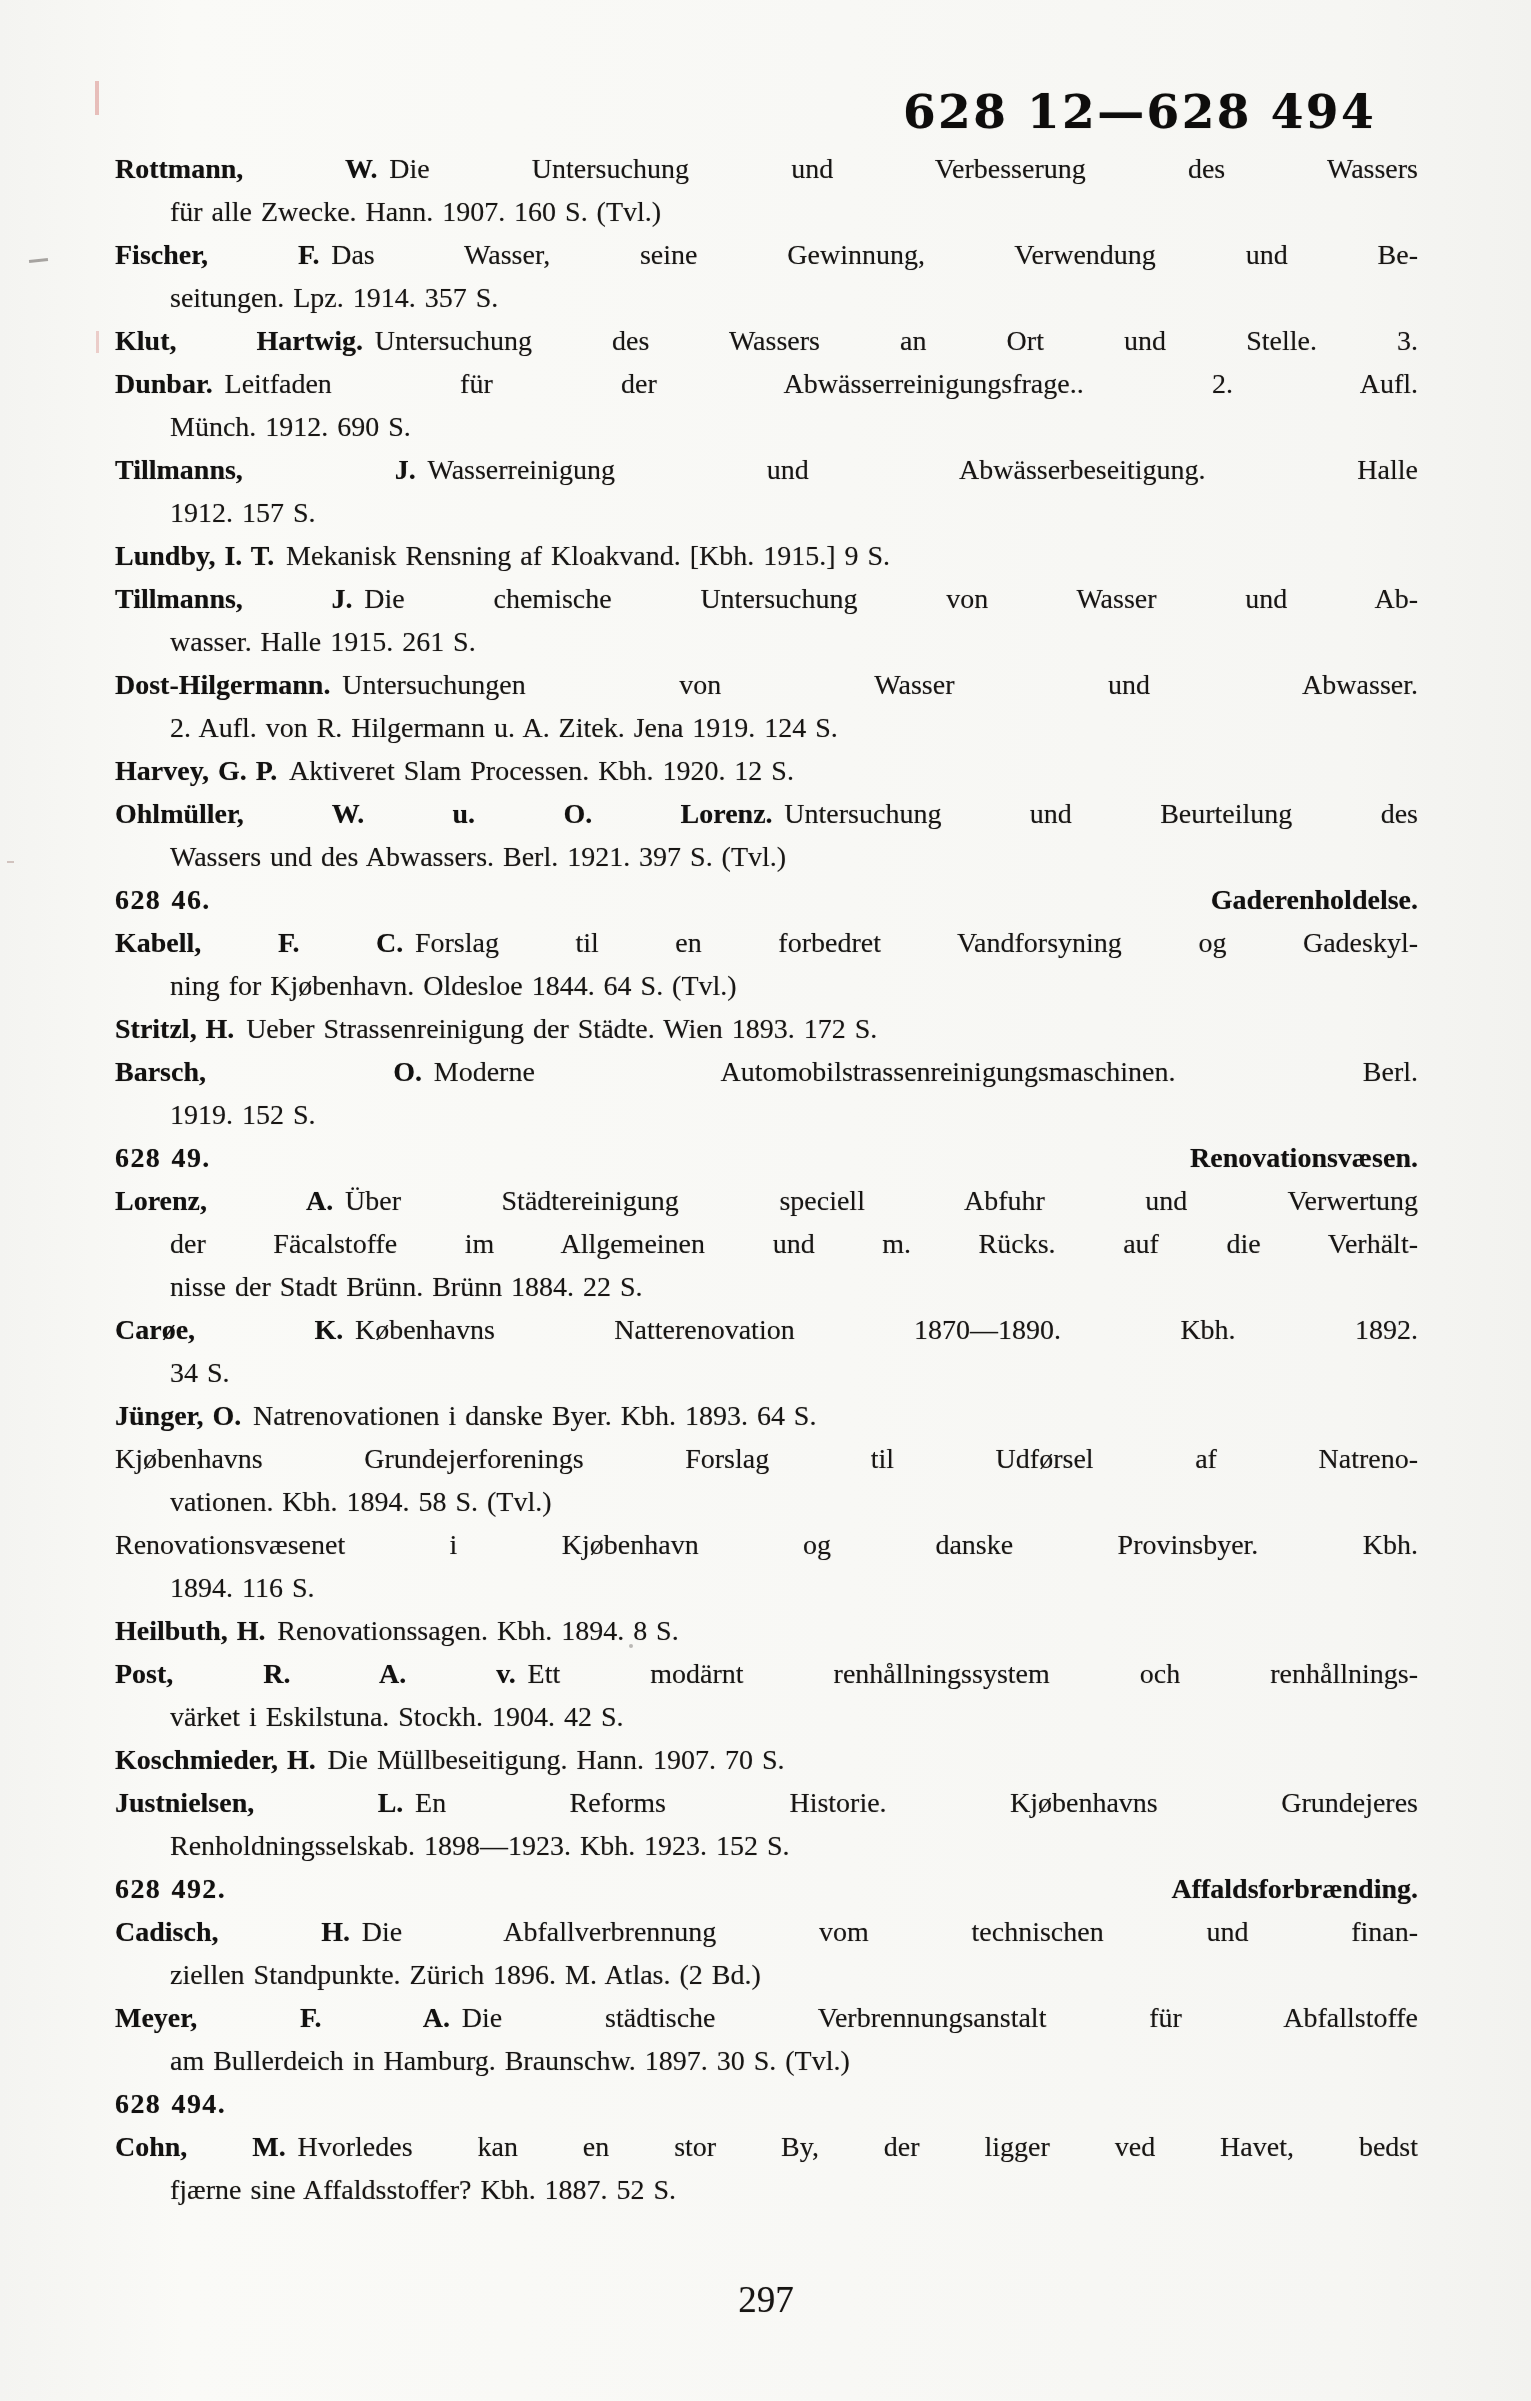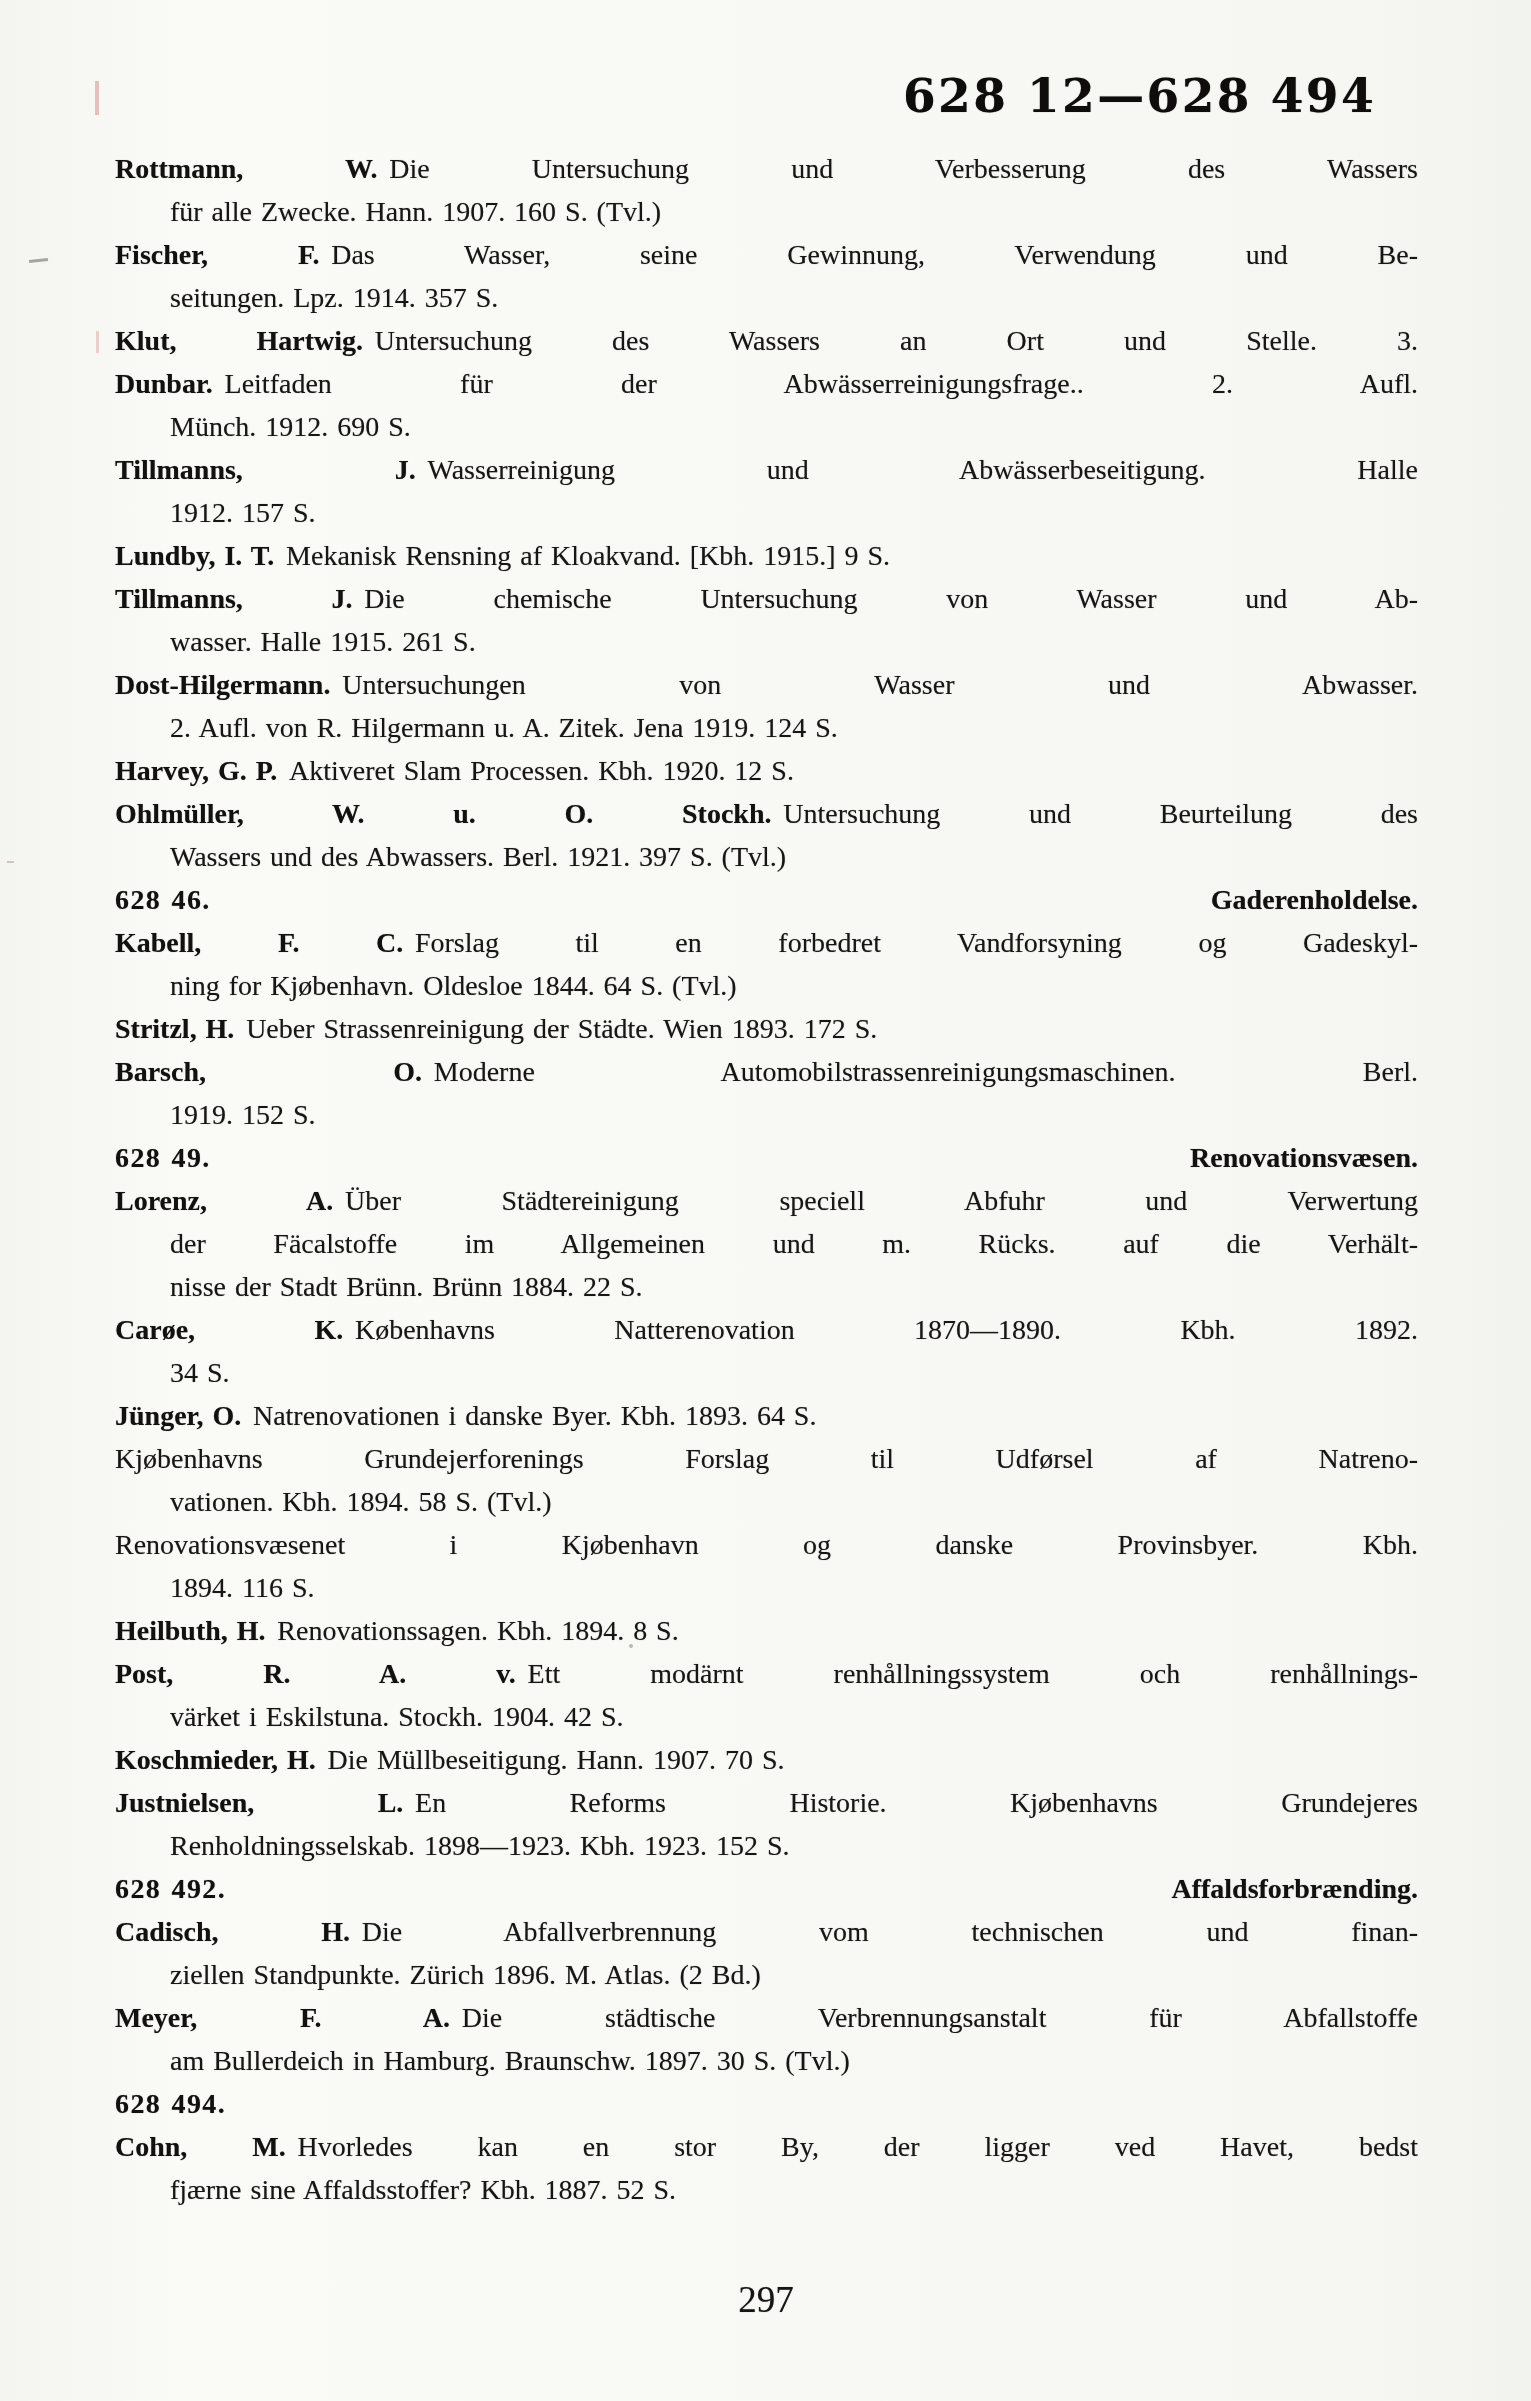--- a/index.html
+++ b/index.html
@@ -12,21 +12,21 @@
     background:
       linear-gradient(90deg, #f4f4f1 0%, #fafaf7 12%, #f8f8f5 55%, #f6f6f3 88%, #f2f2ef 100%);
     overflow: hidden;
     font-family: "Liberation Serif", serif;
     color: #171513;
   }
 
   
   .header-range {
     position: absolute;
-    top: 68px;
+    top: 84px;
     right: 156px;
     font-family: "DejaVu Serif", serif;
     font-weight: 700;
     font-size: 47px;
     letter-spacing: 2.4px;
     color: #0e0d0c;
     text-shadow: 0 0 1px rgba(10,10,10,.45);
   }
 
   
@@ -112,21 +112,21 @@
         <div class="line cont"><span class="rest">wasser.  Halle 1915.  261 S.</span></div>
       </div>
       <div class="entry">
         <div class="line just"><b class="author">Dost-Hilgermann.</b><span class="rest after-author">Untersuchungen von Wasser und Abwasser.</span></div>
         <div class="line cont"><span class="rest">2. Aufl. von R. Hilgermann u. A. Zitek.  Jena 1919.  124 S.</span></div>
       </div>
       <div class="entry">
         <div class="line"><b class="author">Harvey, G. P.</b><span class="rest after-author">Aktiveret Slam Processen.  Kbh. 1920.  12 S.</span></div>
       </div>
       <div class="entry">
-        <div class="line just"><b class="author">Ohlmüller, W. u. O. Stockh.</b><span class="rest after-author">Untersuchung und Beurteilung des</span></div>
+        <div class="line just"><b class="author">Ohlmüller, W. u. O. Lorenz.</b><span class="rest after-author">Untersuchung und Beurteilung des</span></div>
         <div class="line cont"><span class="rest">Wassers und des Abwassers.  Berl. 1921.  397 S.  (Tvl.)</span></div>
       </div>
       <div class="section-row">
         <span class="sec-num">628 46.</span>
         <span class="sec-label">Gaderenholdelse.</span>
       </div>
       <div class="entry">
         <div class="line just"><b class="author">Kabell, F. C.</b><span class="rest after-author">Forslag til en forbedret Vandforsyning og Gadeskyl-</span></div>
         <div class="line cont"><span class="rest">ning for Kjøbenhavn.  Oldesloe 1844.  64 S.  (Tvl.)</span></div>
       </div>

